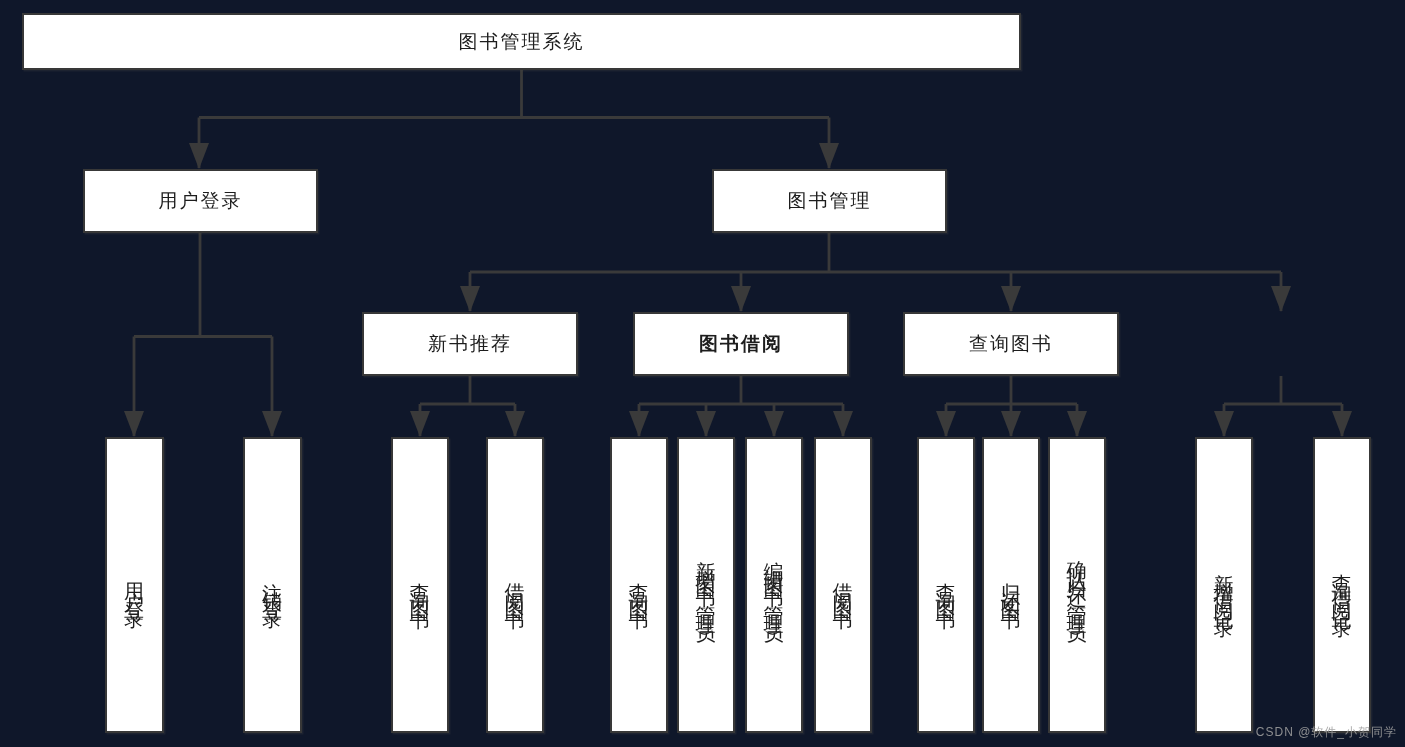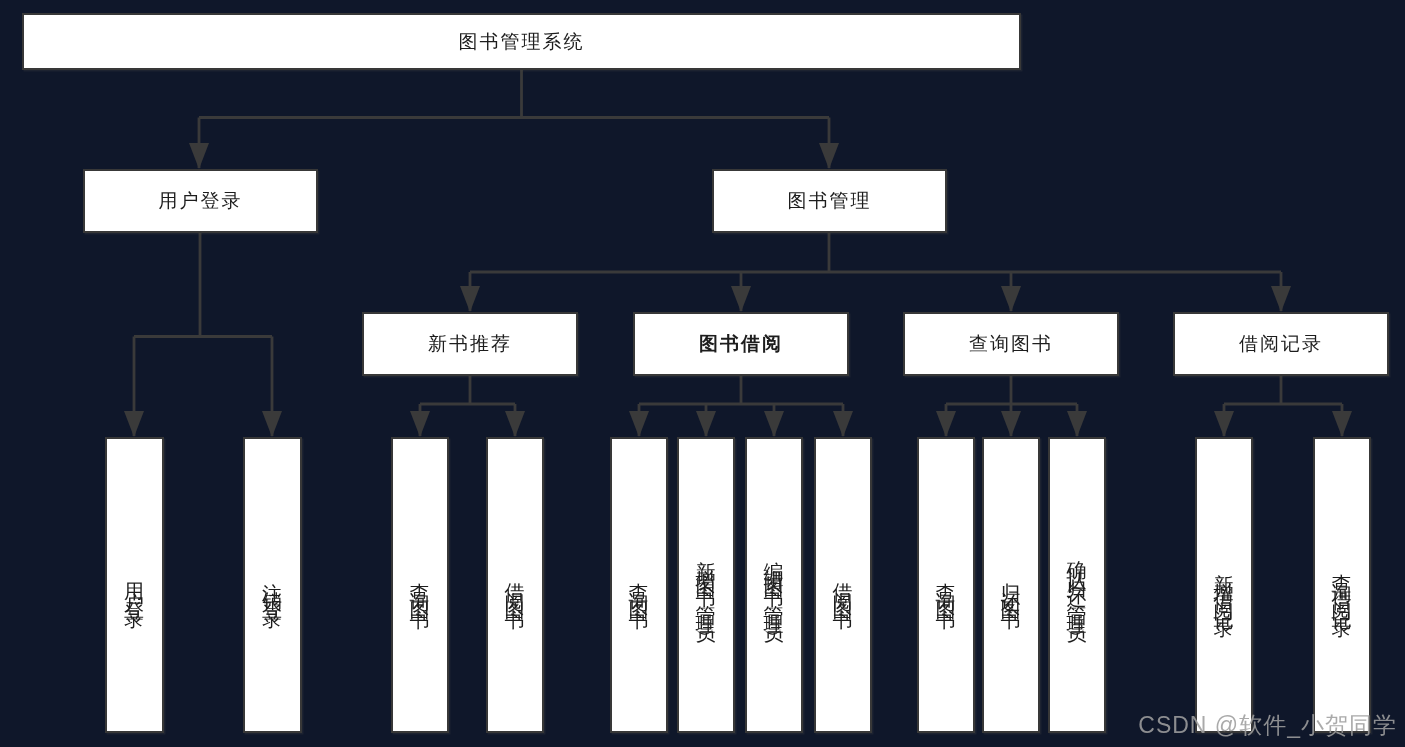--- a/index.html
+++ b/index.html
@@ -43,21 +43,21 @@
     text-orientation: mixed;
     font-size: 20px;
     letter-spacing: 9px;
     line-height: 1;
     white-space: nowrap;
   }
   #watermark {
     position: absolute;
     right: 8px;
     bottom: 6px;
-    font-size: 23px;
+    font-size: 12px;
     letter-spacing: 1px;
     color: rgba(158,158,158,0.88);
     z-index: 5;
     white-space: nowrap;
   }
   line, .arrowhead path { stroke: #3a3a3a; }
 </style>
 </head>
 <body>
 
@@ -126,23 +126,20 @@
 
   <div class="node hnode" style="left:362px; top:312px; width:216px; height:64px;">
     <span>新书推荐</span>
   </div>
   <div class="node hnode" style="left:633px; top:312px; width:216px; height:64px;font-weight:bold;">
     <span>图书借阅</span>
   </div>
   <div class="node hnode" style="left:903px; top:312px; width:216px; height:64px;">
     <span>查询图书</span>
   </div>
-  <div class="node hnode" style="left:1173px; top:312px; width:216px; height:64px;">
-    <span>借阅记录</span>
-  </div>
 
   <div class="node vnode" style="left:105px; top:437px; width:59px; height:296px;">
     <span>用户登录</span>
   </div>
   <div class="node vnode" style="left:243px; top:437px; width:59px; height:296px;">
     <span>注销登录</span>
   </div>
 
   <div class="node vnode" style="left:391px; top:437px; width:58px; height:296px;">
     <span>查询图书</span>

